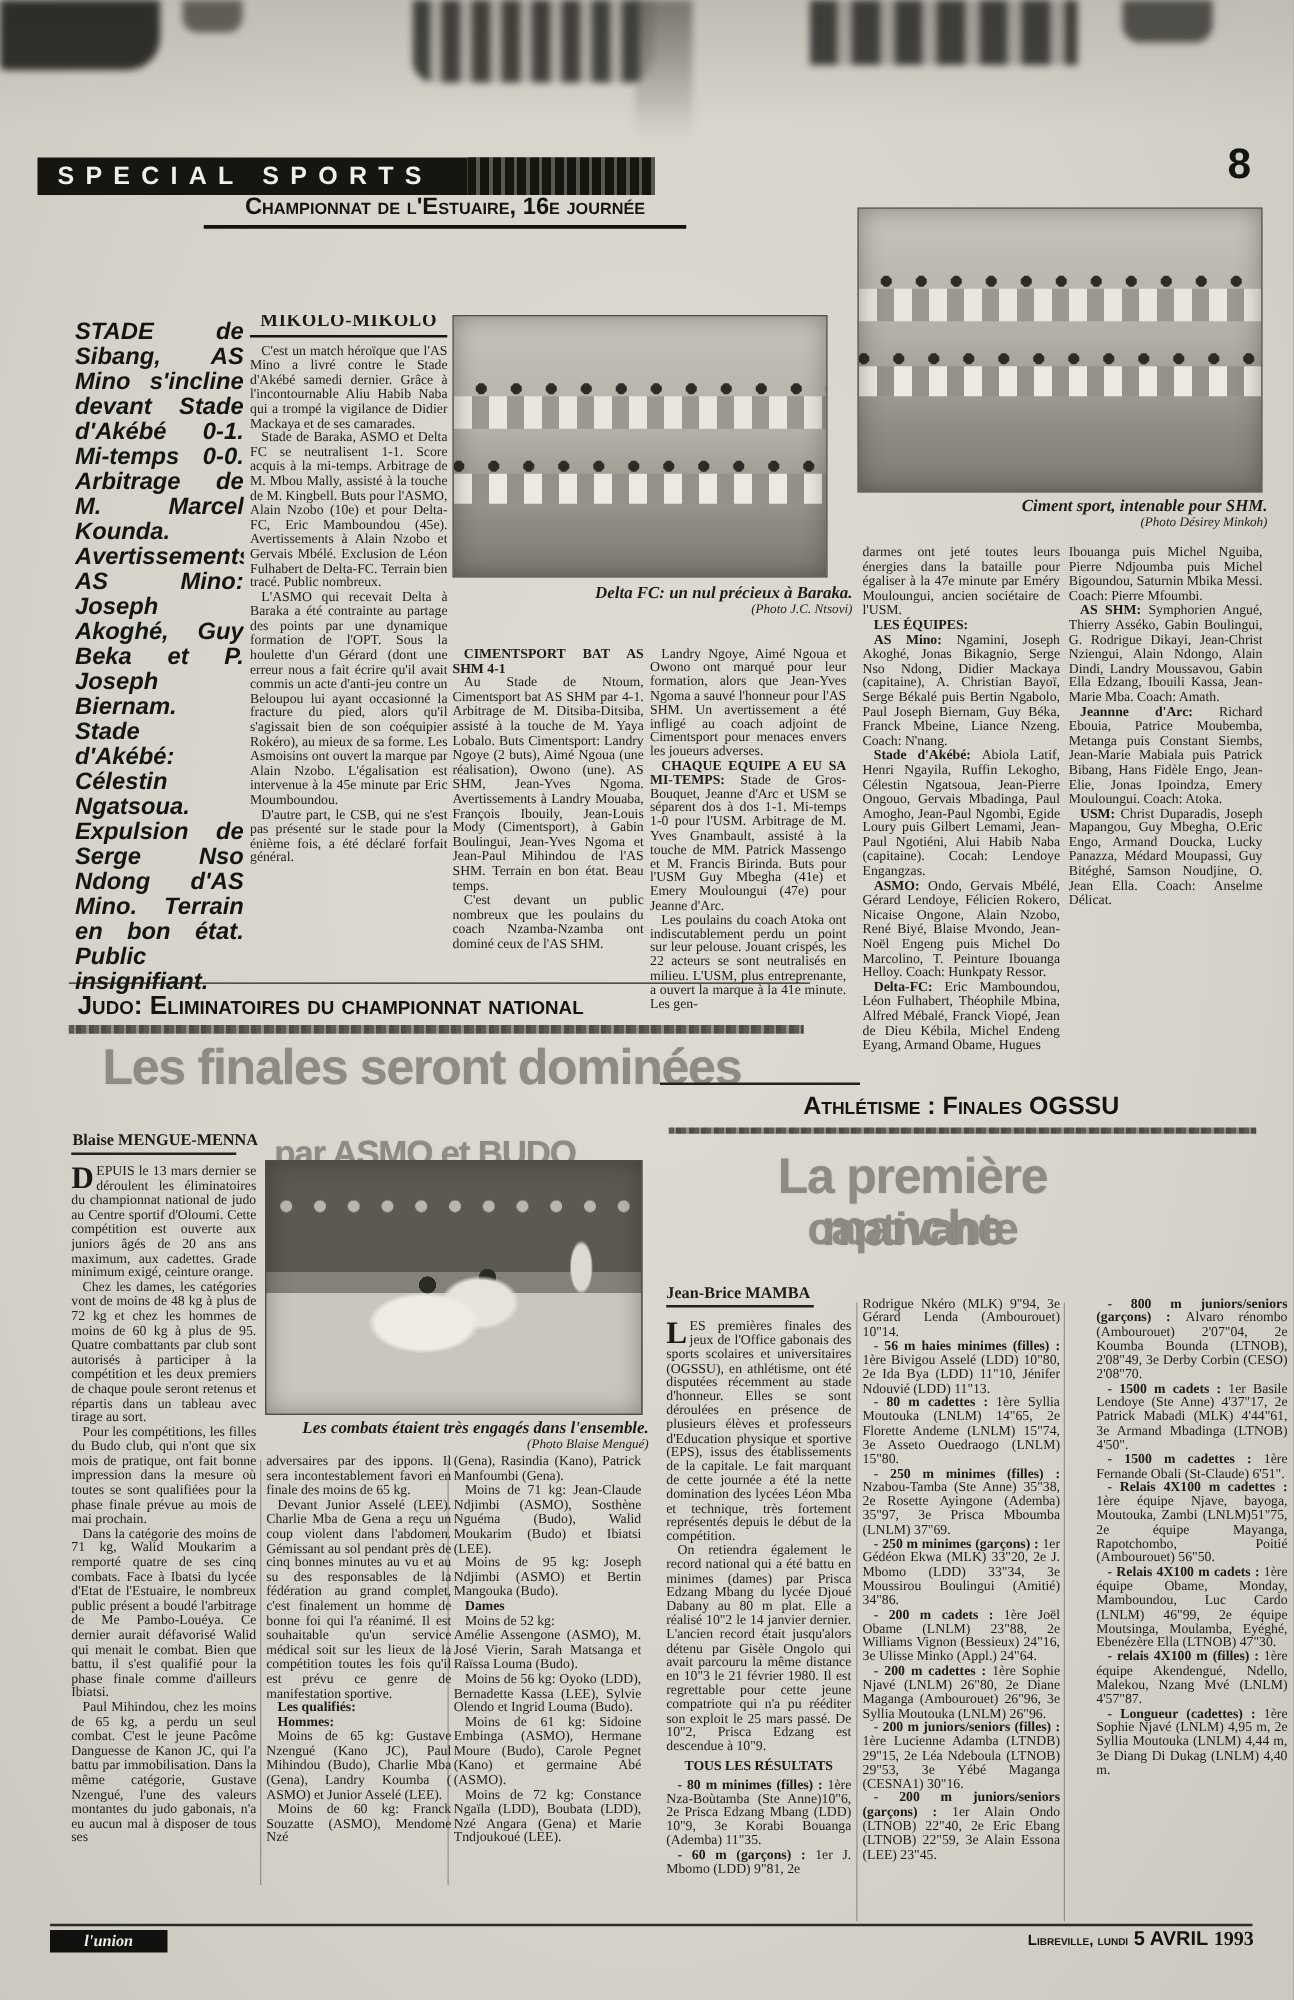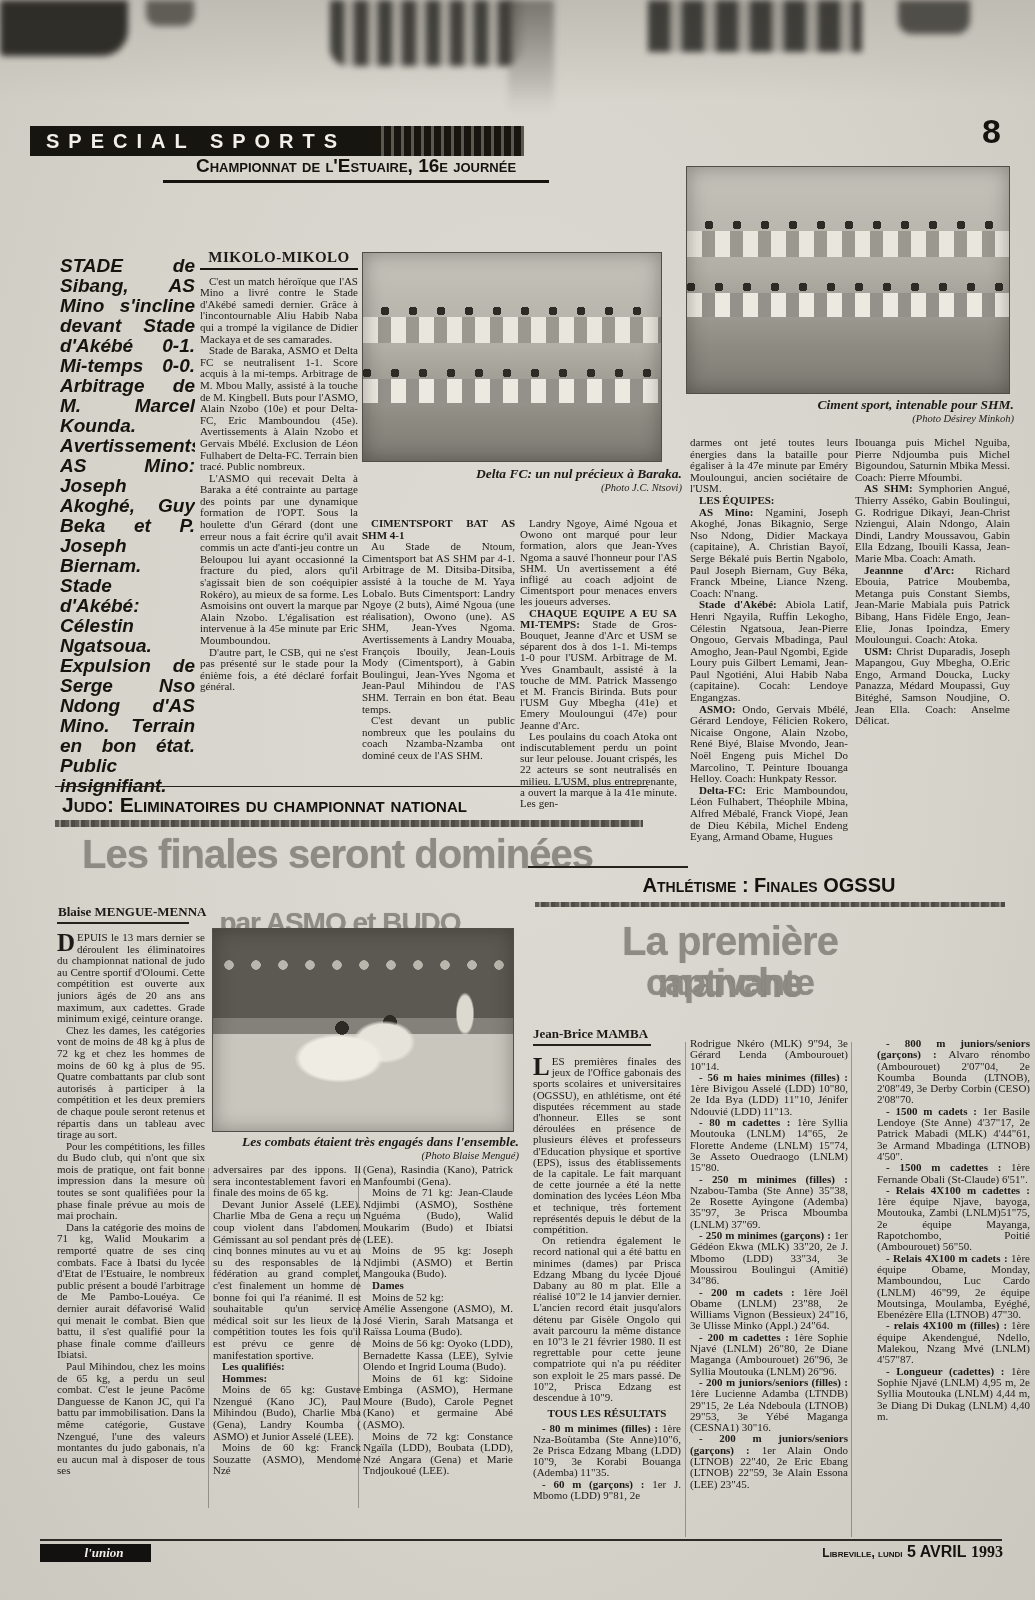--- a/index.html
+++ b/index.html
@@ -88,21 +88,21 @@
   .head-ath1{left:545px;top:920px;width:370px;font-size:40px;line-height:42px;}
   .head-ath2{left:545px;top:962px;width:370px;font-size:36px;line-height:42px;}
   .ath-c1{left:533px;top:1056px;width:148px;height:487px;line-height:11.2px;}
   .ath-c2{left:690px;top:1038px;width:158px;height:505px;line-height:11.3px;}
   .ath-c3{left:855px;top:1038px;width:153px;height:505px;line-height:11.3px;margin-left:22px;}
   .vrule{position:absolute;width:1px;background:rgba(70,68,62,.45);}
   
   .foot-rule{position:absolute;left:40px;top:1539px;width:962px;height:2px;background:#2b2a25;}
   .brand{position:absolute;left:40px;top:1544px;width:94px;height:18px;background:#121110;
     color:#f0ede6;font-weight:bold;font-style:italic;font-size:13px;line-height:18px;
-    text-align:center;font-family:"Liberation Serif",serif;padding-left:17px;}
+    text-align:center;font-family:"Liberation Serif",serif;}
   .foot-date{position:absolute;right:32px;top:1543px;text-align:right;color:#14130f;
     font-family:"Liberation Sans",sans-serif;}
   .fd-small{font-weight:bold;font-variant:small-caps;font-size:12px;}
   .fd-big{font-weight:bold;font-size:16px;}
   .fd-year{font-weight:bold;font-size:16px;font-family:Liberation Serif, serif;}
 </style>
 </head>
 <body>
 
 <div id="canvas">

